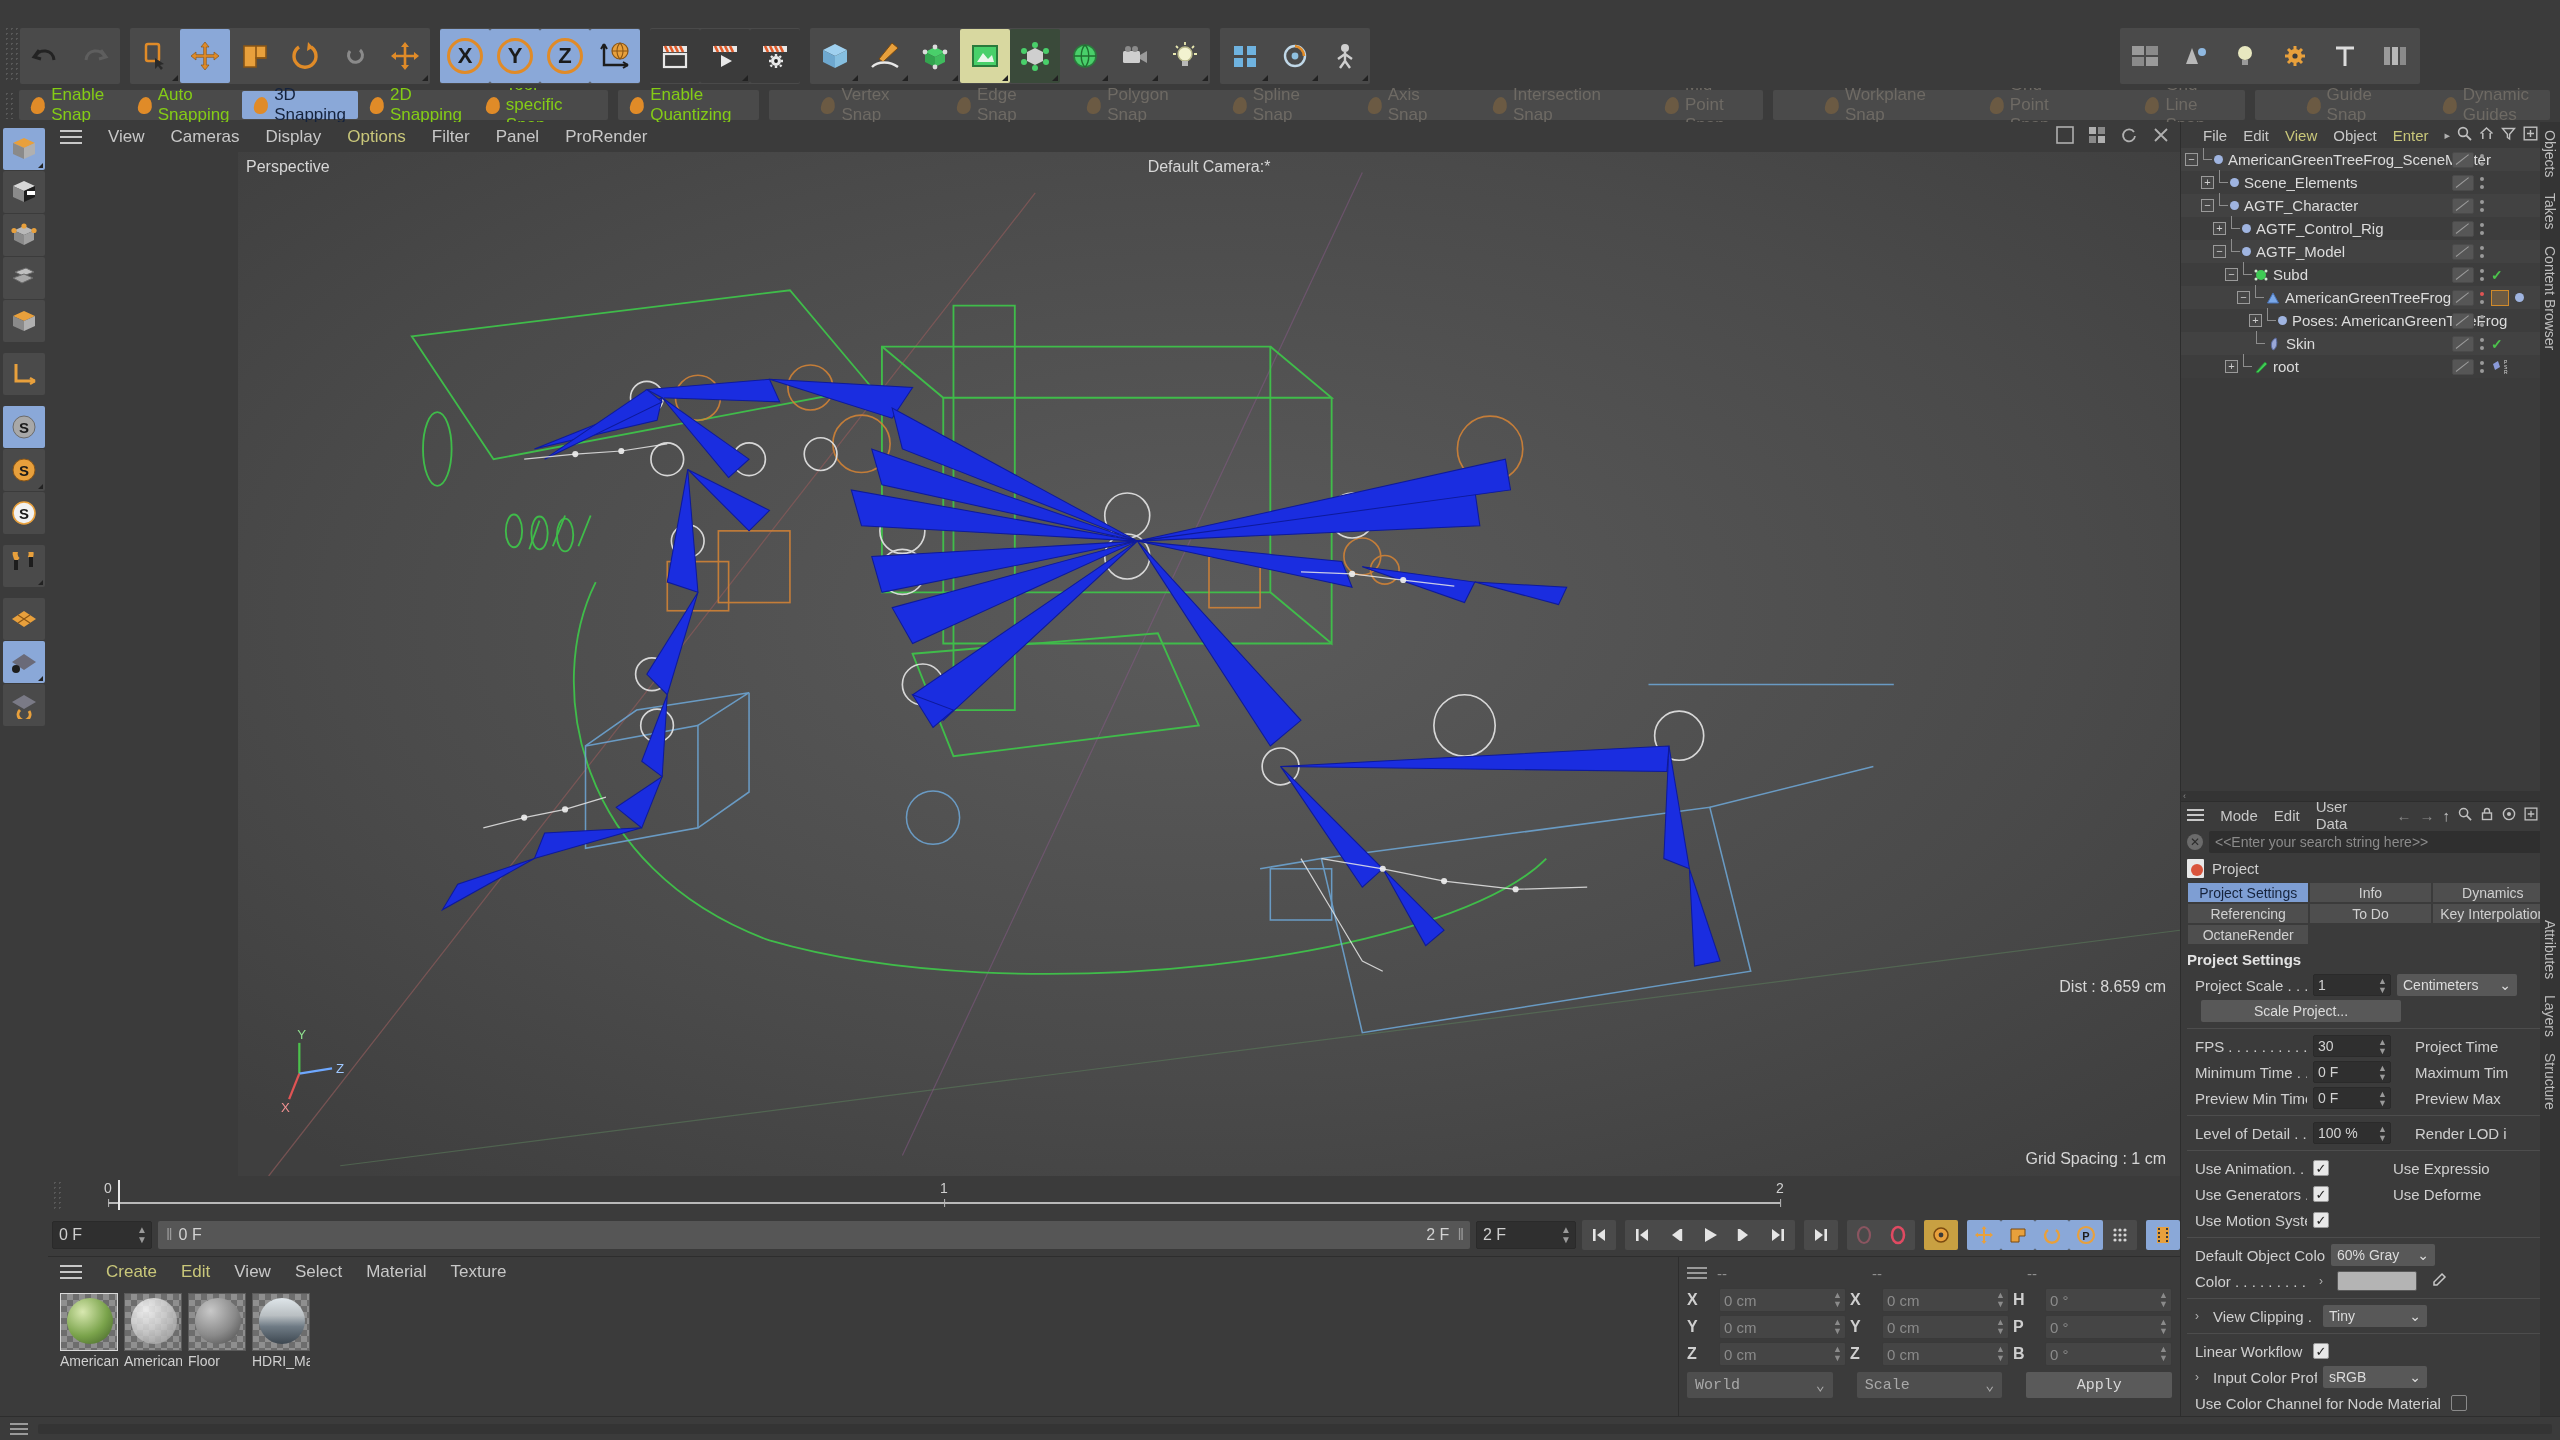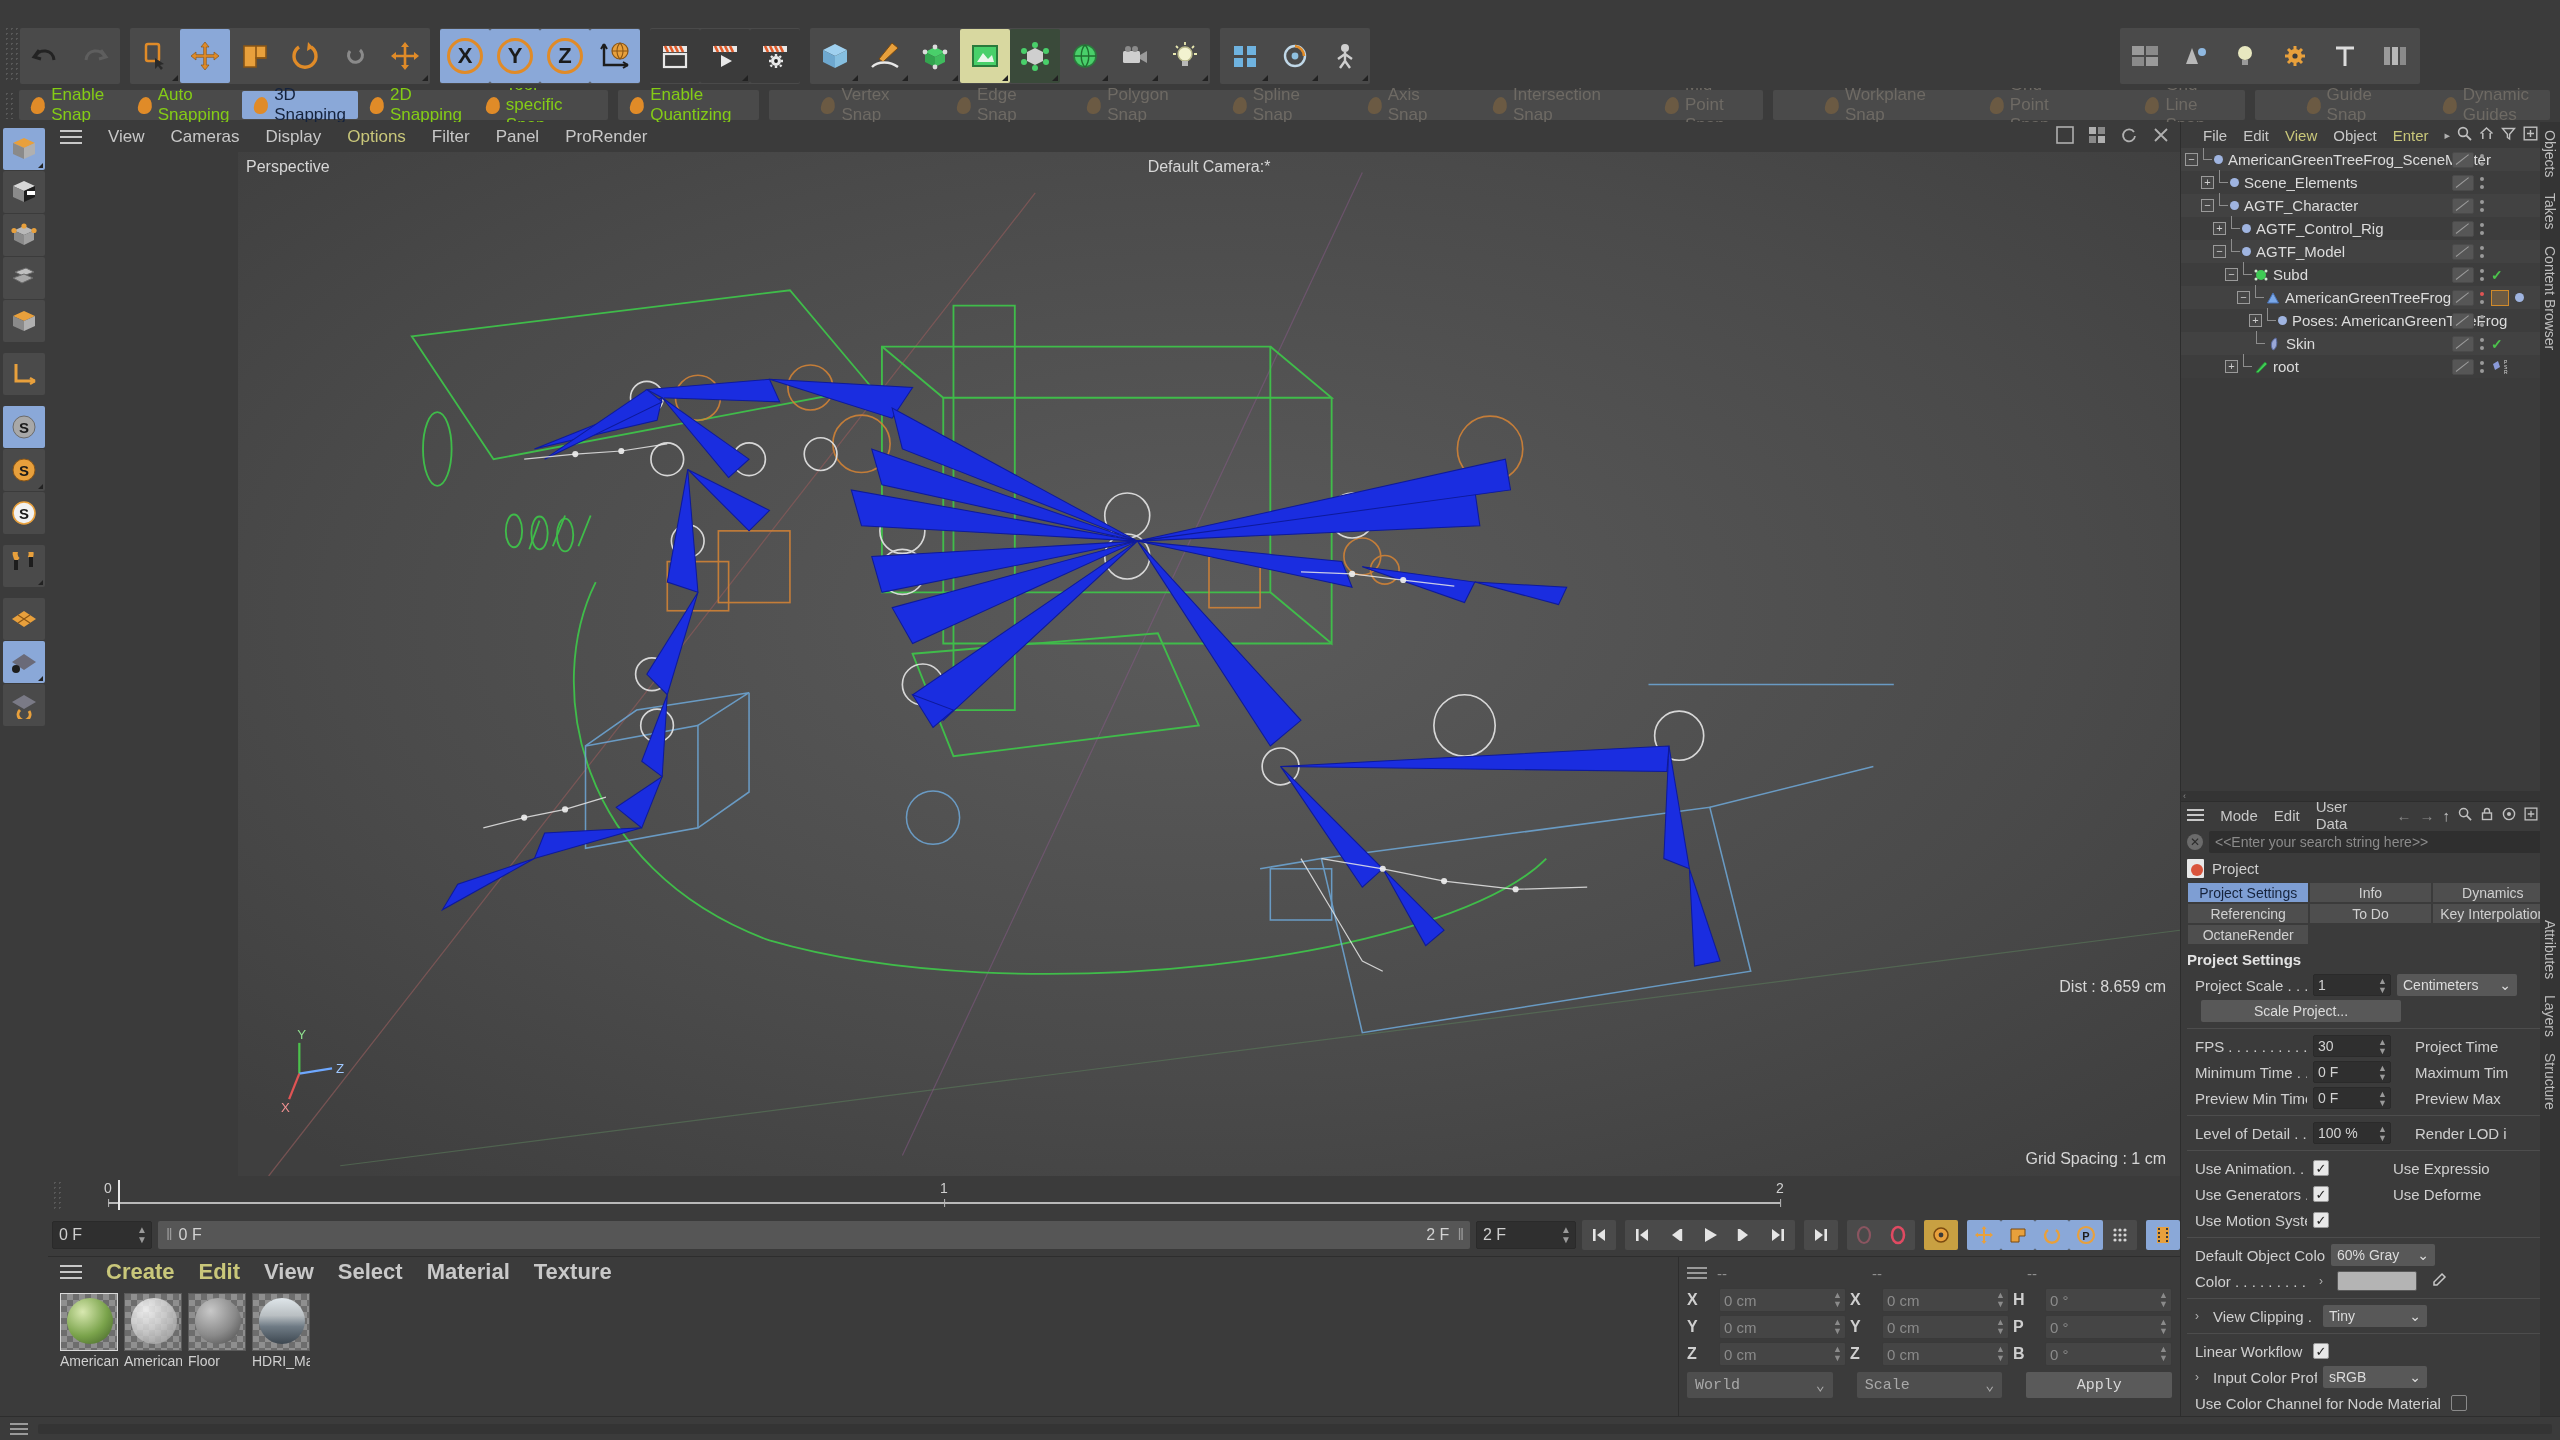--- a/index.html
+++ b/index.html
@@ -98,21 +98,21 @@
   .tbtn { width:34px; height:30px; background:#4a4a4a; border-radius:2px; display:flex;
     align-items:center; justify-content:center; cursor:pointer; }
   .tbtn.on { background:#8aa8d8; }
   .tgrp { display:flex; background:#4a4a4a; border-radius:2px; margin:0 3px; }
   .tgrp .tbtn { background:transparent; }
   .tgrp .tbtn.on { background:#8aa8d8; }
 
   
   .bottom { height:160px; display:flex; background:#3b3b3b; }
   .matmgr { width:1630px; border-top:1px solid #2d2d2d; }
-  .matmenu { height:30px; display:flex; align-items:center; gap:24px; padding-left:12px; font-size:22px;font-weight:bold; }
+  .matmenu { height:30px; display:flex; align-items:center; gap:24px; padding-left:12px; font-size:17px; }
   .matmenu .hb { width:22px; height:14px; display:flex; flex-direction:column; justify-content:space-between; }
   .matmenu .hb i { display:block; height:2px; background:#c8c8c8; }
   .matmenu .mi.hl { color:#c9c77a; }
   .matrow { display:flex; gap:6px; padding:6px 0 0 12px; }
   .matcell { width:58px; cursor:pointer; }
   .matthumb { width:58px; height:58px; border:1px solid #5a5a5a;
     background-image:
       linear-gradient(45deg,#8f8f8f 25%,transparent 25%,transparent 75%,#8f8f8f 75%),
       linear-gradient(45deg,#8f8f8f 25%,#6d6d6d 25%,#6d6d6d 75%,#8f8f8f 75%);
     background-size:12px 12px; background-position:0 0,6px 6px; position:relative; overflow:hidden; }

